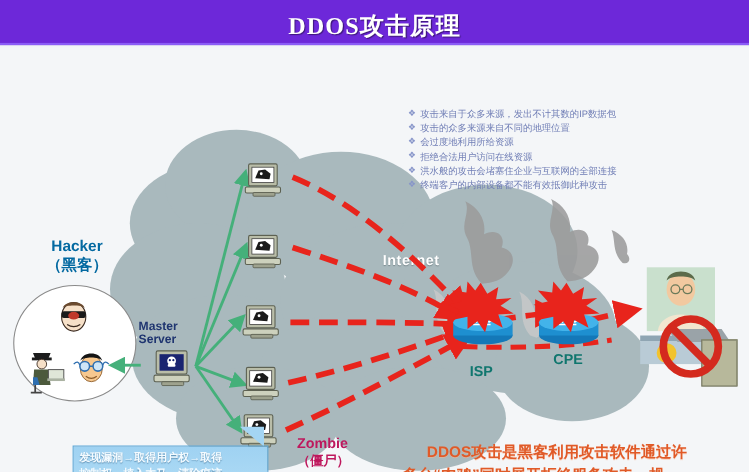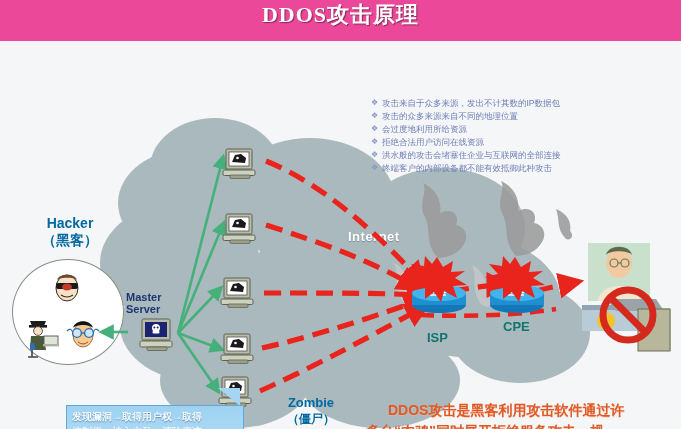--- a/index.html
+++ b/index.html
@@ -14,23 +14,23 @@
     position: relative;
     width: 681px; height: 429px;
     background: #f2f4f7;
     overflow: hidden;
   }
 
   
   #title-banner {
     position: absolute; left: 0; top: 0;
     width: 681px; height: 41px;
-    background: #ec4899;
-    border-bottom: 2px solid #ec4899;
-    display: flex; align-items: flex-start; justify-content: center;
+    background: #6d28d9;
+    border-bottom: 2px solid #8b5cf6;
+    display: flex; align-items: flex-end; justify-content: center;
   }
   #title-text {
     color: #ffffff;
     font-size: 22px;
     font-weight: bold;
     letter-spacing: 1px;
     font-family: "Liberation Serif", serif;
     text-shadow: 1px 1px 1px rgba(0,0,0,.45);
   }
 
@@ -114,22 +114,22 @@
   }
   #master-pc {
     position: absolute; left: 138px; top: 274px;
     width: 38px; height: 36px; z-index: 8;
   }
 
   
   .zombie-pc { position: absolute; width: 40px; height: 34px; z-index: 7; }
   #zombie-label {
     position: absolute; left: 270px; top: 352px;
-    width: 82px; text-align: center;
-    color: #0369a1; font-weight: bold; font-size: 13px;
+    width: 82px; 
+    color: #be185d; font-weight: bold; font-size: 13px;
     line-height: 16px; z-index: 9;
   }
   #zombie-label .cn { font-size: 12px; }
 
   
   .router-wrap { position: absolute; z-index: 7; }
   .router-label {
     position: absolute; color: #0f766e; font-weight: bold;
     font-size: 13px; z-index: 9;
   }

